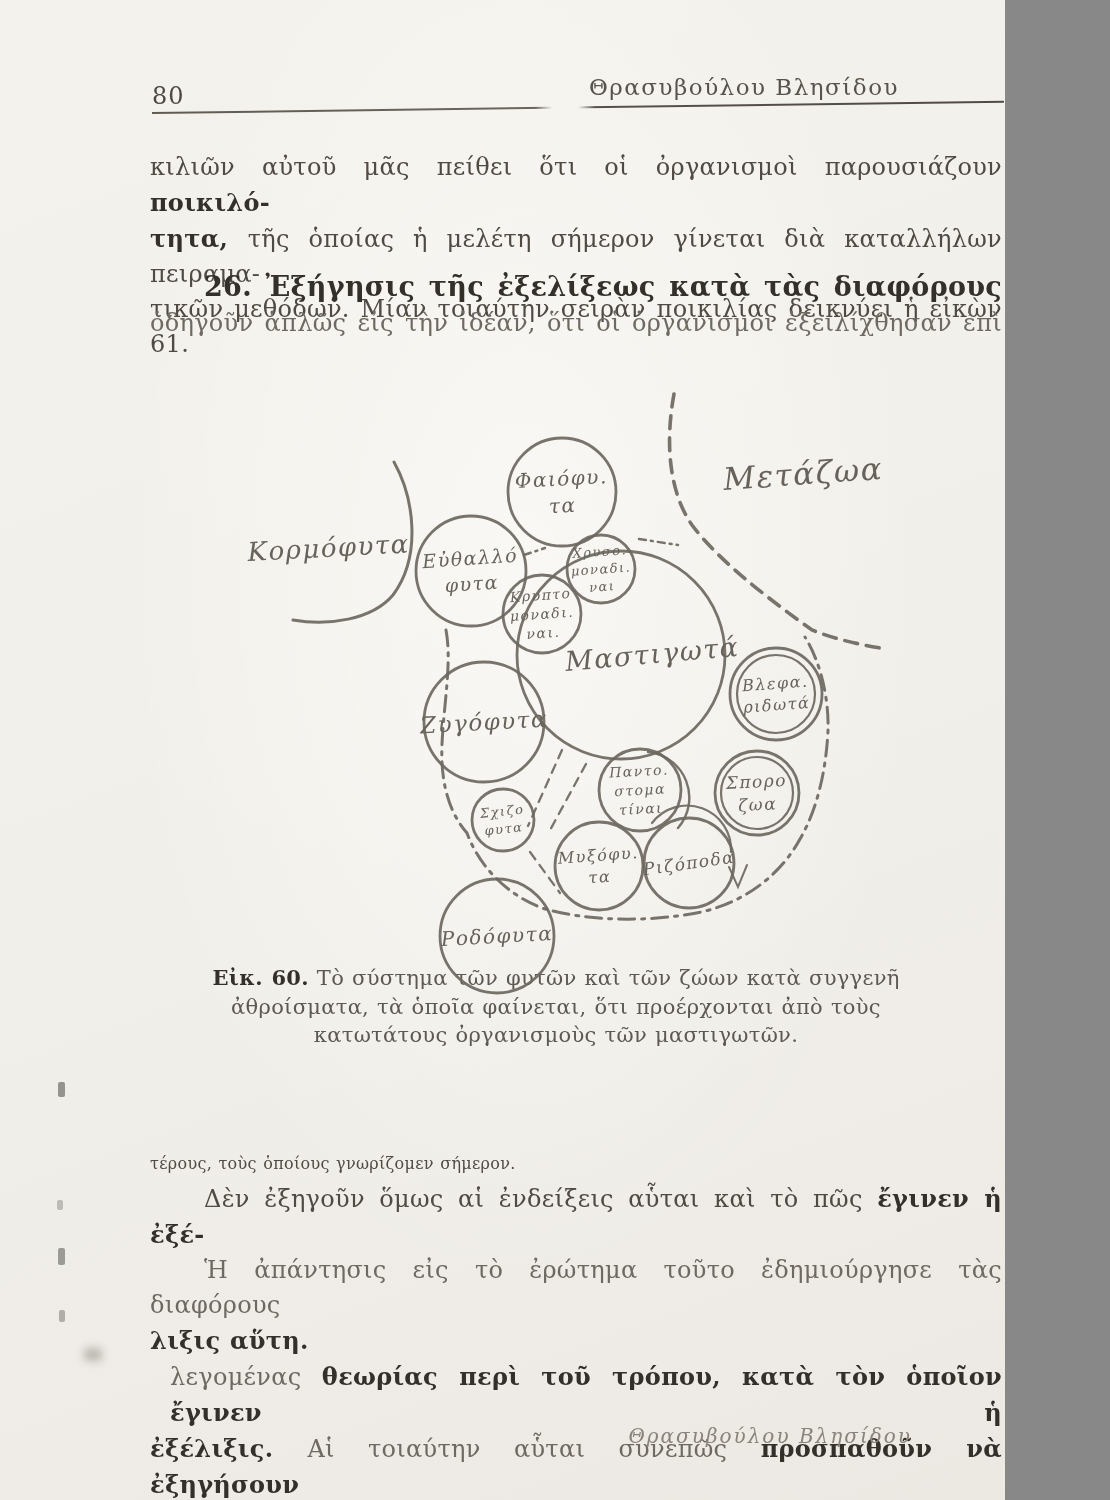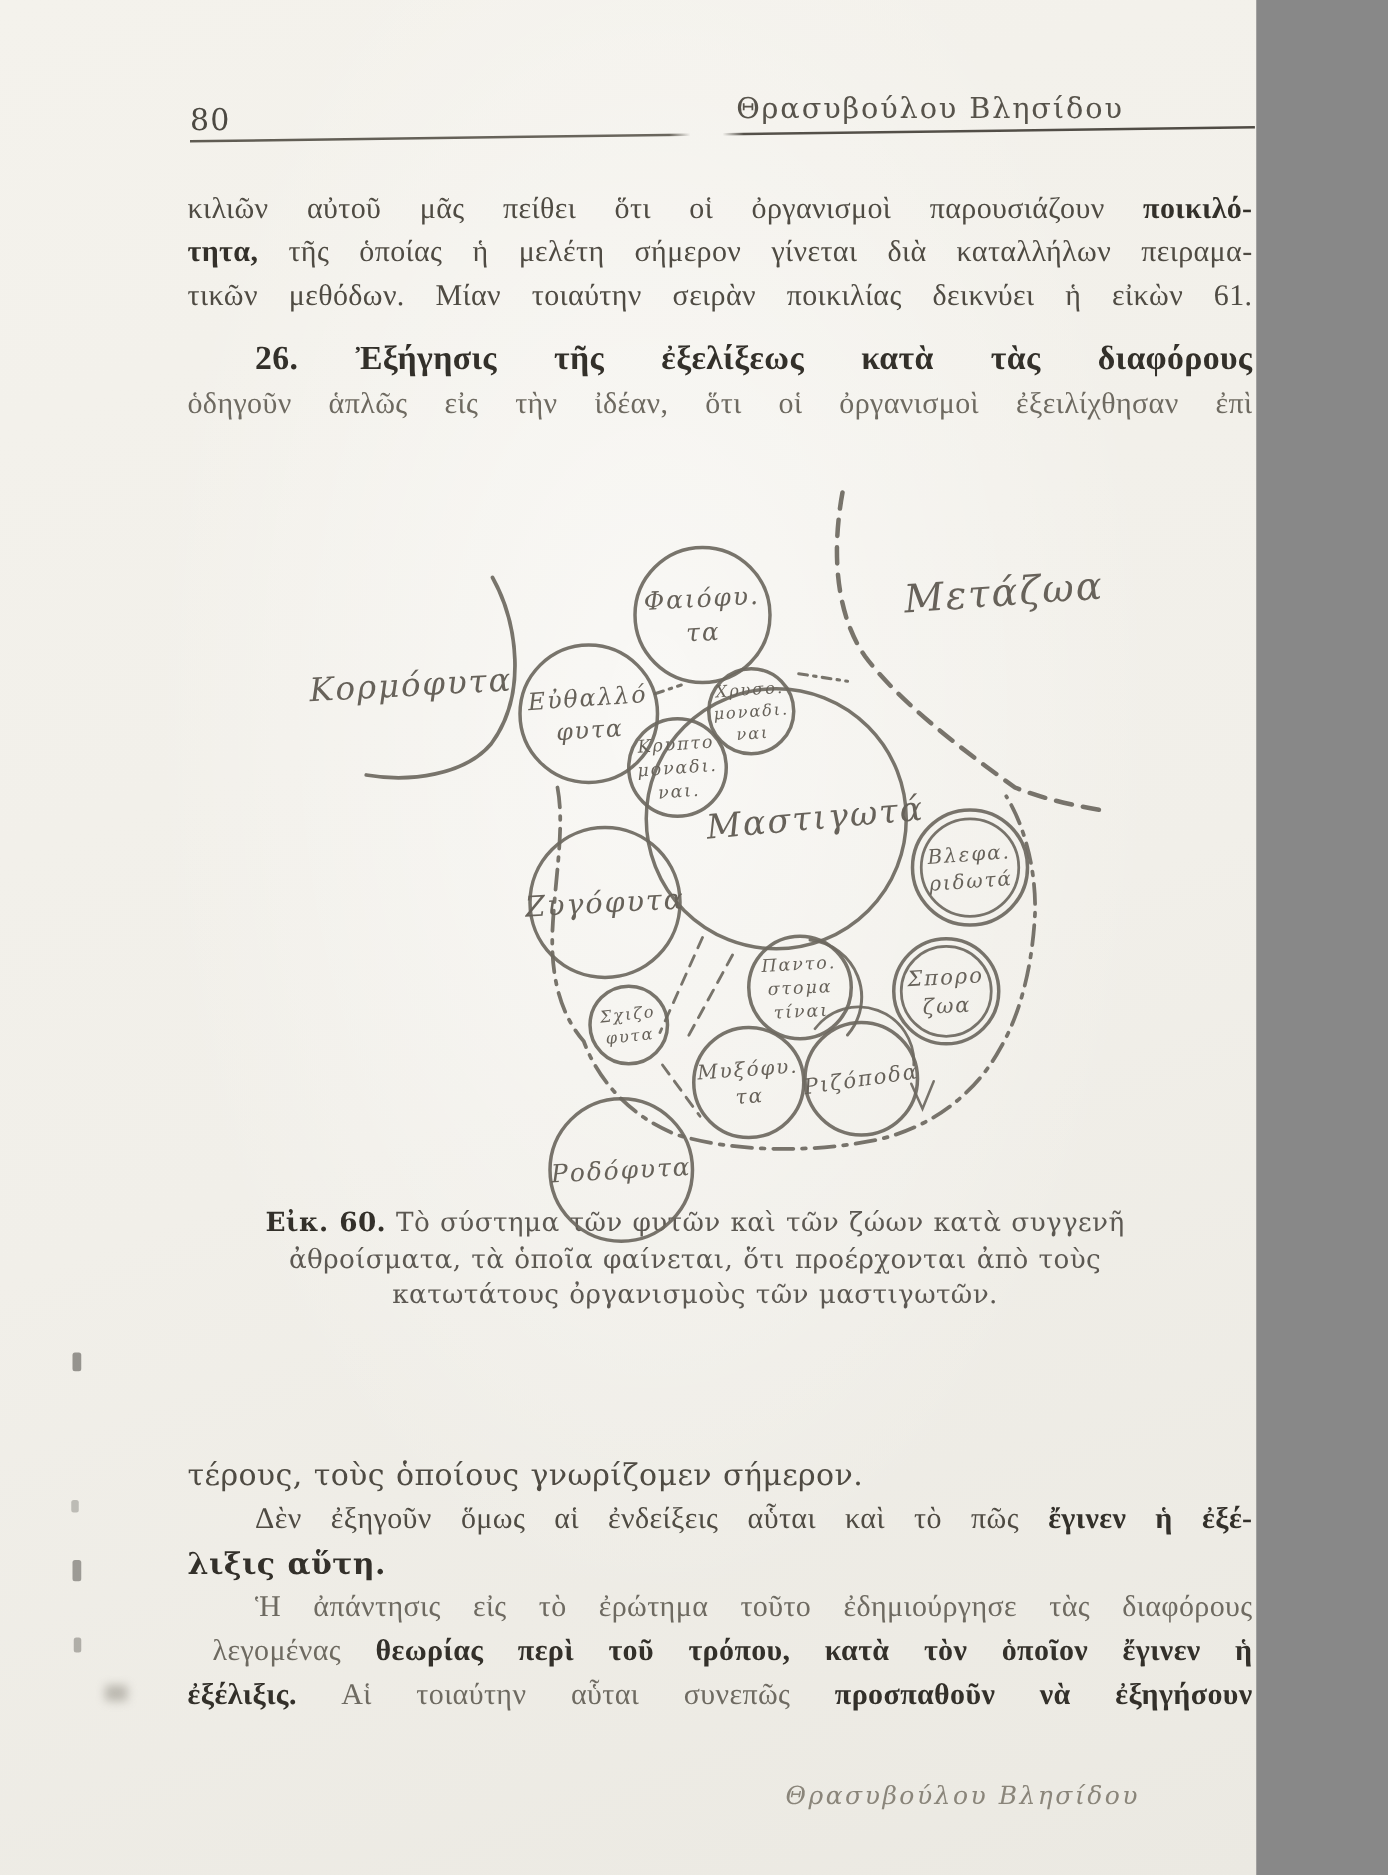--- a/index.html
+++ b/index.html
@@ -13,21 +13,21 @@
   }
   .pagenum{position:absolute;left:152px;top:82px;font-size:24px;color:#4c4942;letter-spacing:1px;}
   .runhead{position:absolute;right:106px;top:74px;font-size:23px;color:#57534b;letter-spacing:1.5px;}
   .rule{
     position:absolute;left:152px;top:112px;width:852px;height:2px;
     background:linear-gradient(90deg,#5f5b52 0%,#6a665d 45%,rgba(95,91,82,0) 47%,rgba(95,91,82,0) 50%,#55514a 52%,#4f4b44 100%);
     transform:rotate(-0.75deg);transform-origin:left center;
   }
   .text-block{position:absolute;left:150px;width:852px;}
   .tline{letter-spacing:.3px;word-spacing:1px;}
-  .tline.just{text-align:justify;text-align-last:justify;font-family:Liberation Serif, serif;}
+  .tline.just{text-align:justify;text-align-last:justify;}
   .tline.ctr{text-align:center;text-align-last:center;}
   .bd{font-weight:bold;color:var(--inkBold,#33302a);}
   .lt{color:var(--inkFaded,#6e6a61);}
   .caption-block{position:absolute;left:156px;width:800px;color:#5c5852;}
   .footer-sig{
     position:absolute;right:93px;top:1424px;font-style:italic;font-size:20px;
     color:#8a857a;letter-spacing:2px;
   }
   #figure-svg{position:absolute;left:0;top:380px;pointer-events:none;}
   #figure-svg path,#figure-svg circle{fill:none;stroke:#6d6860;stroke-linecap:round;opacity:.92;}
@@ -52,24 +52,24 @@
       <div class="text-block" style="top: 268px;">
         <div class="tline just" style="line-height: 37px; font-size: 27px; text-indent: 54px;"><span class="bd">26. Ἐξήγησις τῆς ἐξελίξεως κατὰ τὰς διαφόρους</span></div>
         <div class="tline just" style="line-height: 37px; font-size: 24px;"><span class="lt">ὁδηγοῦν ἁπλῶς εἰς τὴν ἰδέαν, ὅτι οἱ ὀργανισμοὶ ἐξειλίχθησαν ἐπὶ</span></div>
       </div>
       <div class="text-block caption-block" style="top: 964px;">
         <div class="tline ctr" style="line-height: 28.5px; font-size: 21px;"><span class="bd">Εἰκ. 60.</span><span> Τὸ σύστημα τῶν φυτῶν καὶ τῶν ζώων κατὰ συγγενῆ</span></div>
         <div class="tline ctr" style="line-height: 28.5px; font-size: 21px;"><span>ἀθροίσματα, τὰ ὁποῖα φαίνεται, ὅτι προέρχονται ἀπὸ τοὺς</span></div>
         <div class="tline ctr" style="line-height: 28.5px; font-size: 21px;"><span>κατωτάτους ὀργανισμοὺς τῶν μαστιγωτῶν.</span></div>
       </div>
       <div class="text-block" style="top: 1146px;">
-        <div class="tline" style="line-height: 35px; font-size: 24px; margin-top: 17px;"><span>τέρους, τοὺς ὁποίους γνωρίζομεν σήμερον.</span></div>
+        <div class="tline" style="line-height: 35px; font-size: 16px;"><span>τέρους, τοὺς ὁποίους γνωρίζομεν σήμερον.</span></div>
         <div class="tline just" style="line-height: 35px; font-size: 24px; text-indent: 54px;"><span>Δὲν ἐξηγοῦν ὅμως αἱ ἐνδείξεις αὗται καὶ τὸ πῶς </span><span class="bd">ἔγινεν ἡ ἐξέ-</span></div>
+        <div class="tline just" style="line-height: 35px; font-size: 24px; text-indent: 54px;"><span class="lt">Ἡ ἀπάντησις εἰς τὸ ἐρώτημα τοῦτο ἐδημιούργησε τὰς διαφόρους</span></div>
         <div class="tline" style="line-height: 35px; font-size: 24px;"><span class="bd">λιξις αὕτη.</span></div>
-        <div class="tline just" style="line-height: 35px; font-size: 24px; text-indent: 54px;"><span class="lt">Ἡ ἀπάντησις εἰς τὸ ἐρώτημα τοῦτο ἐδημιούργησε τὰς διαφόρους</span></div>
         <div class="tline just" style="line-height: 35px; font-size: 24px; margin-left: 20px;"><span class="lt">λεγομένας </span><span class="bd">θεωρίας περὶ τοῦ τρόπου, κατὰ τὸν ὁποῖον ἔγινεν ἡ</span></div>
         <div class="tline just" style="line-height: 35px; font-size: 24px;"><span class="bd">ἐξέλιξις. </span><span class="lt">Αἱ τοιαύτην αὗται συνεπῶς </span><span class="bd">προσπαθοῦν νὰ ἐξηγήσουν</span></div>
       </div>
     </div>
 
   <svg id="figure-svg" width="1110" height="660" viewBox="0 380 1110 660" preserveAspectRatio="none">
       <path d="M 394,462 C 414,498 422,556 393,595 C 372,620 328,626 293,620" stroke-width="3"></path>
       <path d="M 674,394 C 665,443 669,492 692,525 C 718,560 766,597 812,630 C 837,640 862,645 886,649" stroke-width="3.6" stroke-dasharray="13 9" stroke="#5c584f"></path>
       <path d="M 446,630 C 452,662 444,702 442,744 C 440,790 453,817 467,833 C 478,863 503,893 542,908 C 585,921 647,923 701,912 C 746,902 781,874 800,839 C 817,810 826,771 828,731 C 829,699 821,663 805,637" stroke-width="3" stroke-dasharray="16 7 3 7"></path>
       <path d="M 524,555 L 545,548" stroke-width="2.5" stroke-dasharray="7 5 2 5"></path>

